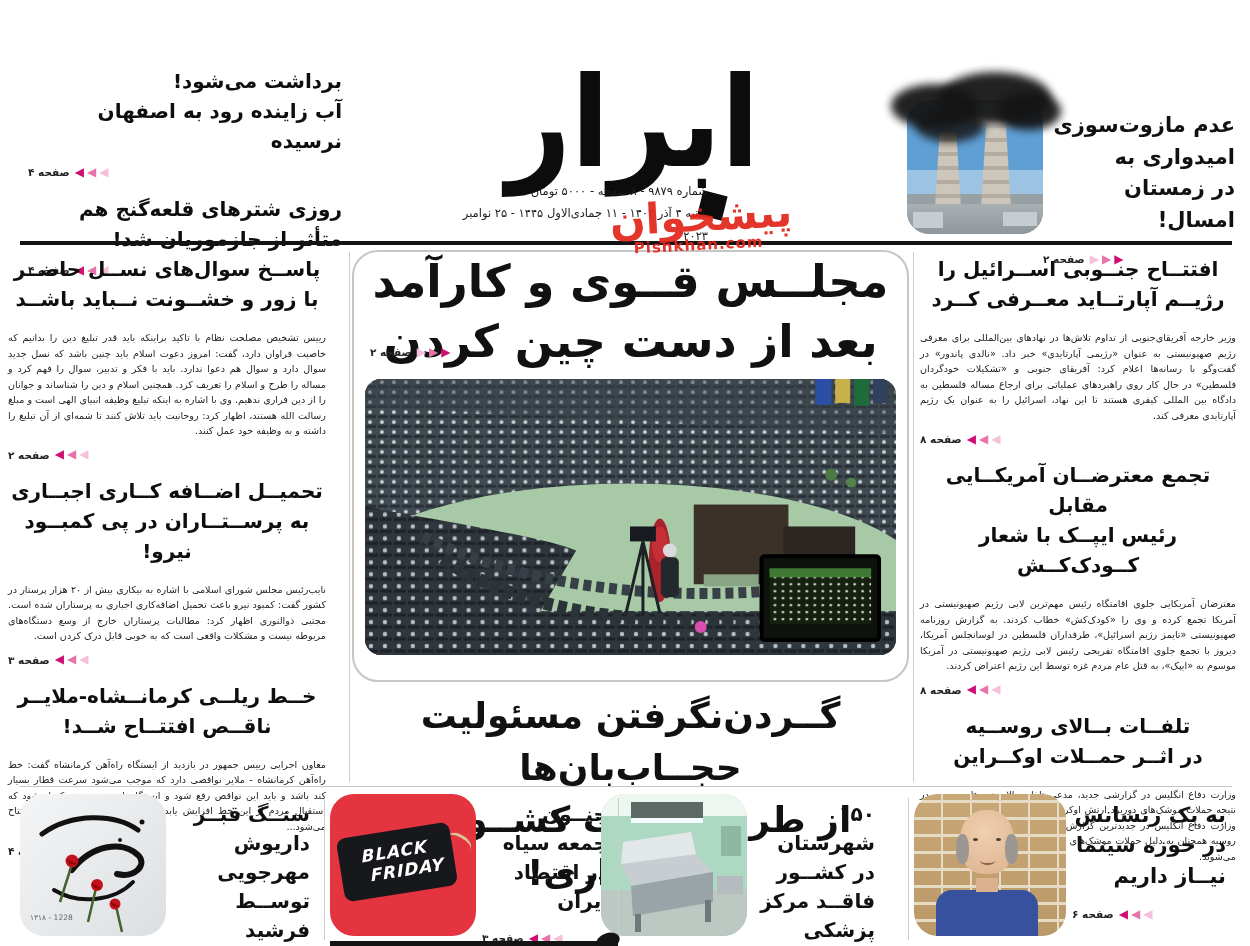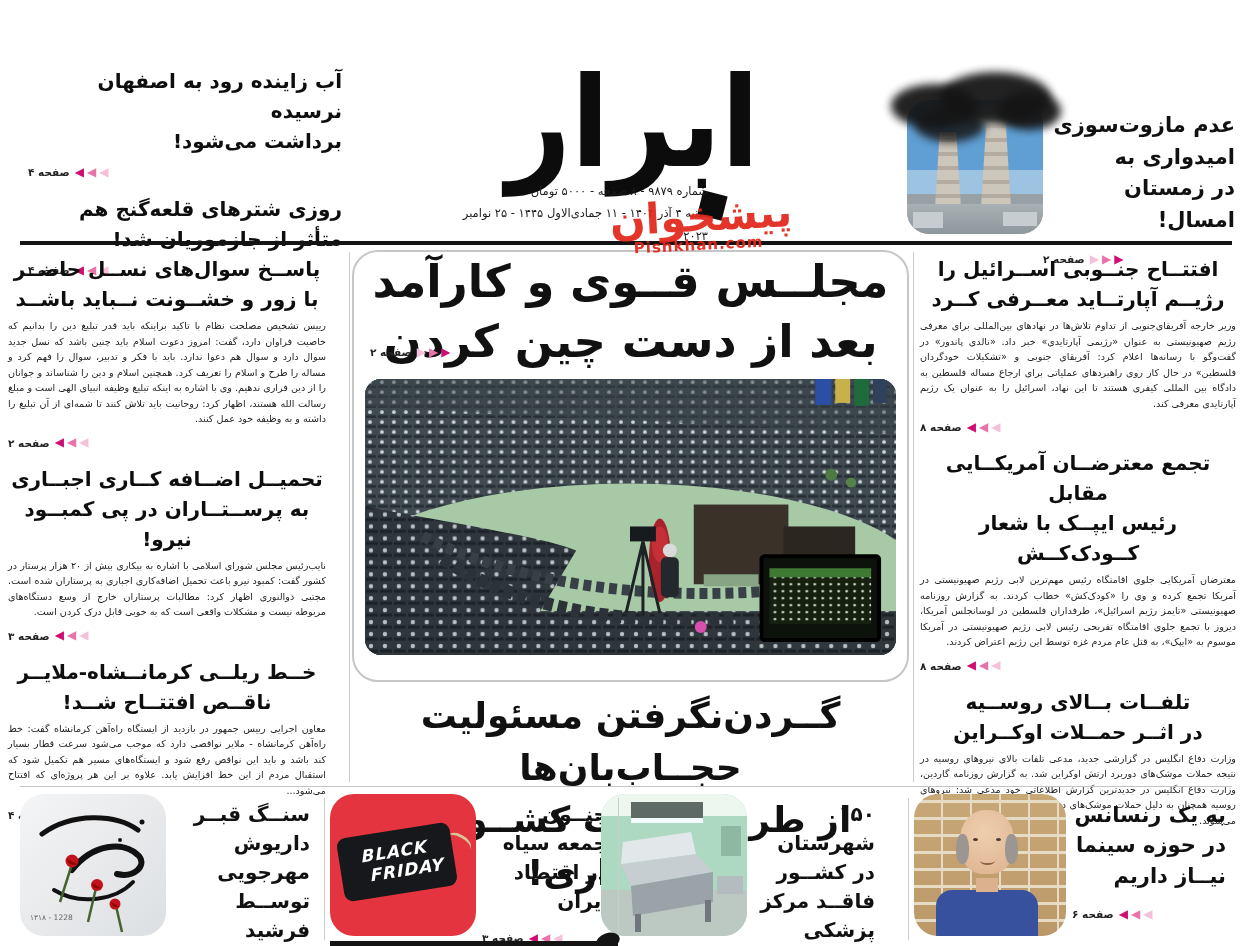--- a/index.html
+++ b/index.html
@@ -30,21 +30,21 @@
       transform:rotate(-3deg);opacity:.93;pointer-events:none;}
   .wm-fa{font-size:42px;font-weight:bold;color:#e3261c;line-height:1.1;}
   .wm-en{font-size:15px;font-weight:bold;color:#e3261c;letter-spacing:1px;margin-top:-4px;}
   
   .tl-block{position:absolute;left:28px;top:66px;width:314px;}
   .tl-art{margin-bottom:14px;}
   .tl-title{font-size:20px;font-weight:bold;line-height:1.5;text-align:right;color:#0e0e0e;}
   .col{position:absolute;top:254px;width:318px;}
   .col-art{margin-bottom:13px;}
   .col-title{font-size:20px;font-weight:bold;line-height:1.5;text-align:center;color:#0e0e0e;}
-  .col-body{margin-top:4px;font-size:9.6px;line-height:1.62;text-align:justify;color:#1b1b1b;}
+  .col-body{margin-top:16px;font-size:9.6px;line-height:1.62;text-align:justify;color:#1b1b1b;}
   
   .tr-block{position:absolute;left:893px;top:78px;width:344px;height:165px;}
   .tr-text{position:absolute;right:2px;top:32px;width:192px;text-align:right;
            font-size:21px;font-weight:bold;line-height:1.5;}
   .tr-photo{position:absolute;left:14px;top:22px;width:136px;height:134px;border-radius:22px;
             overflow:hidden;background:linear-gradient(#5f9fd4 0 52%,#9cc3e2 52% 70%,#97a1a5 70%);}
   .stack{position:absolute;background:repeating-linear-gradient(0deg,#cdc6bb 0 10px,#b4aca0 10px 14px);
          clip-path:polygon(18% 0,82% 0,100% 100%,0 100%);}
   .plantbase{position:absolute;bottom:0;left:0;width:100%;height:30px;
          background:linear-gradient(#a9b0b4,#8e979c);}
@@ -115,22 +115,22 @@
   </div>
 
   <div class="wm">
     <div class="wm-fa">پیشخوان</div>
     <div class="wm-en">Pishkhan.com</div>
   </div>
 
   <div class="tl-block">
     <div class="tl-art">
       <div class="tl-title" dir="rtl">
+        <div>برداشت می‌شود!</div>
         <div>آب زاینده رود به اصفهان نرسیده</div>
-        <div>برداشت می‌شود!</div>
       </div>
       <div class="mrow"><span class="pmarker mk-left">
         <span class="plabel">صفحه ۴</span>
         <span class="chev c1">◀</span>
             <span class="chev c2">◀</span>
             <span class="chev c3">◀</span>
       </span></div>
     </div>
     <div class="tl-art">
       <div class="tl-title" dir="rtl">

